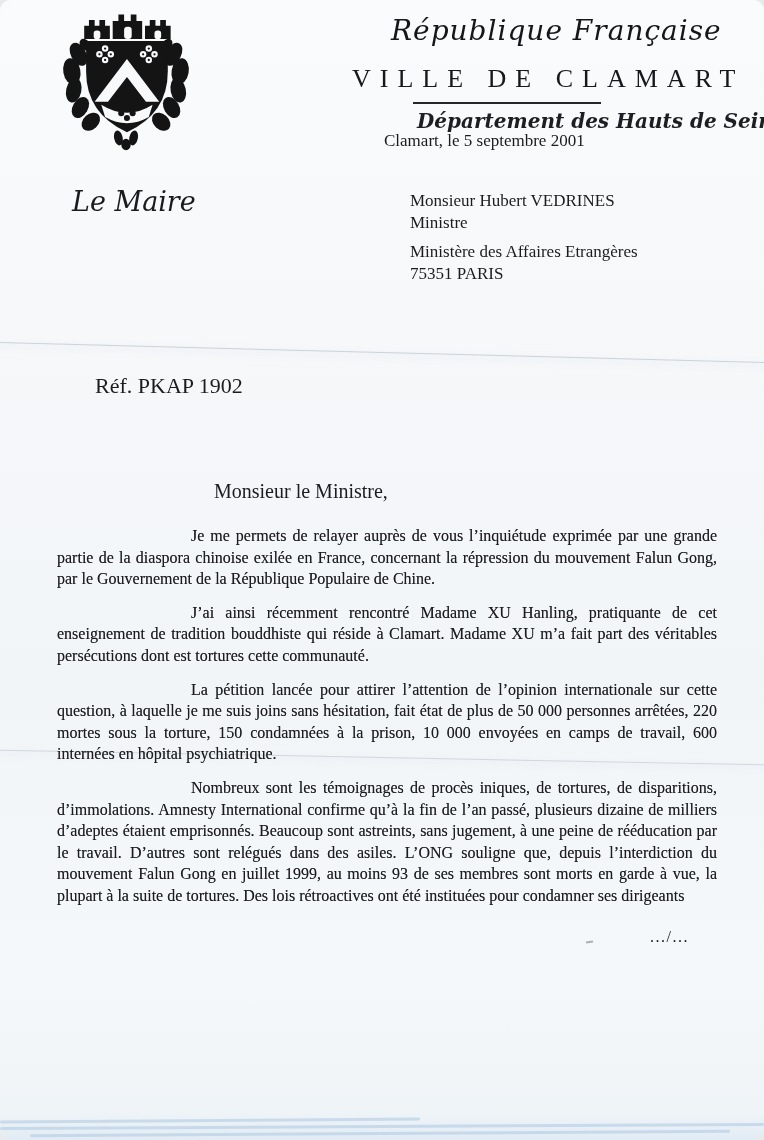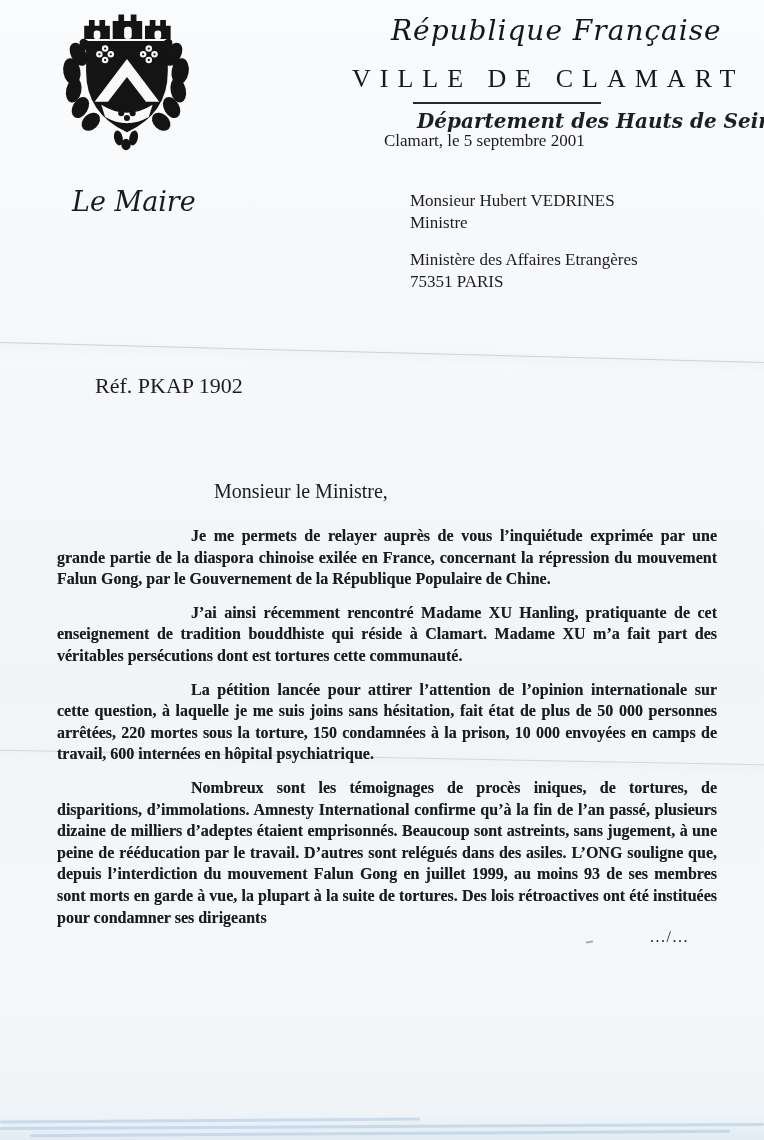--- a/index.html
+++ b/index.html
@@ -4,20 +4,21 @@
 <style>
   html,body{margin:0;padding:0;background:#e8eaec;}
   .page{
     position:relative;
     width:764px;height:1140px;
     margin:0 auto;
     background:linear-gradient(180deg,#fafbfc 0%,#f6f8fa 28%,#f2f5f8 60%,#f5f8fa 86%,#eef3f7 100%);
     overflow:hidden;
     font-family:"Liberation Serif", serif;
     color:#1c1c1e;
+    border-radius:11px;
   }
   .txt{position:absolute;white-space:nowrap;}
   
   .republic{
     left:391px;top:14px;
     font-family:"DejaVu Serif", serif;
     font-style:italic;font-size:28px;letter-spacing:1px;
     color:#15161a;
   }
   .city-title{
@@ -38,33 +39,32 @@
   }
   .dateline{left:384px;top:131px;font-size:17px;}
   .sender-title{
     left:72px;top:186px;
     font-family:"DejaVu Serif", serif;
     font-style:italic;font-size:27px;color:#1a1b1f;
   }
   
   .recipient{position:absolute;left:410px;top:190px;font-size:17px;line-height:21.5px;}
   .recipient div{white-space:nowrap;}
-  .recipient .org{margin-top:16px;}
+  .recipient .org{margin-top:8px;}
   
   .reference{
     left:95px;top:373px;font-size:22px;
     text-underline-offset:3px;
   }
   .salutation{left:214px;top:480px;font-size:20px;}
   
   .body-block{
     position:absolute;left:57px;top:525px;width:660px;
     font-size:16px;line-height:21.6px;text-align:justify;
     text-shadow:0 0 0.3px rgba(10,10,12,0.5);
-    font-weight:bold;
   }
   .body-block p{margin:0 0 12px 0;text-indent:134px;}
   .continuation{left:650px;top:928px;font-size:16px;letter-spacing:1.5px;}
   .artifact-dash{
     position:absolute;left:586px;top:941px;width:7px;height:2px;
     background:#8d9296;transform:rotate(-10deg);opacity:.7;
   }
   
   .crease{position:absolute;left:-4%;width:108%;height:1px;}
   .crease-1{top:352px;transform:rotate(1.5deg);background:rgba(150,165,182,.45);box-shadow:0 3px 7px rgba(165,180,196,.35);}

